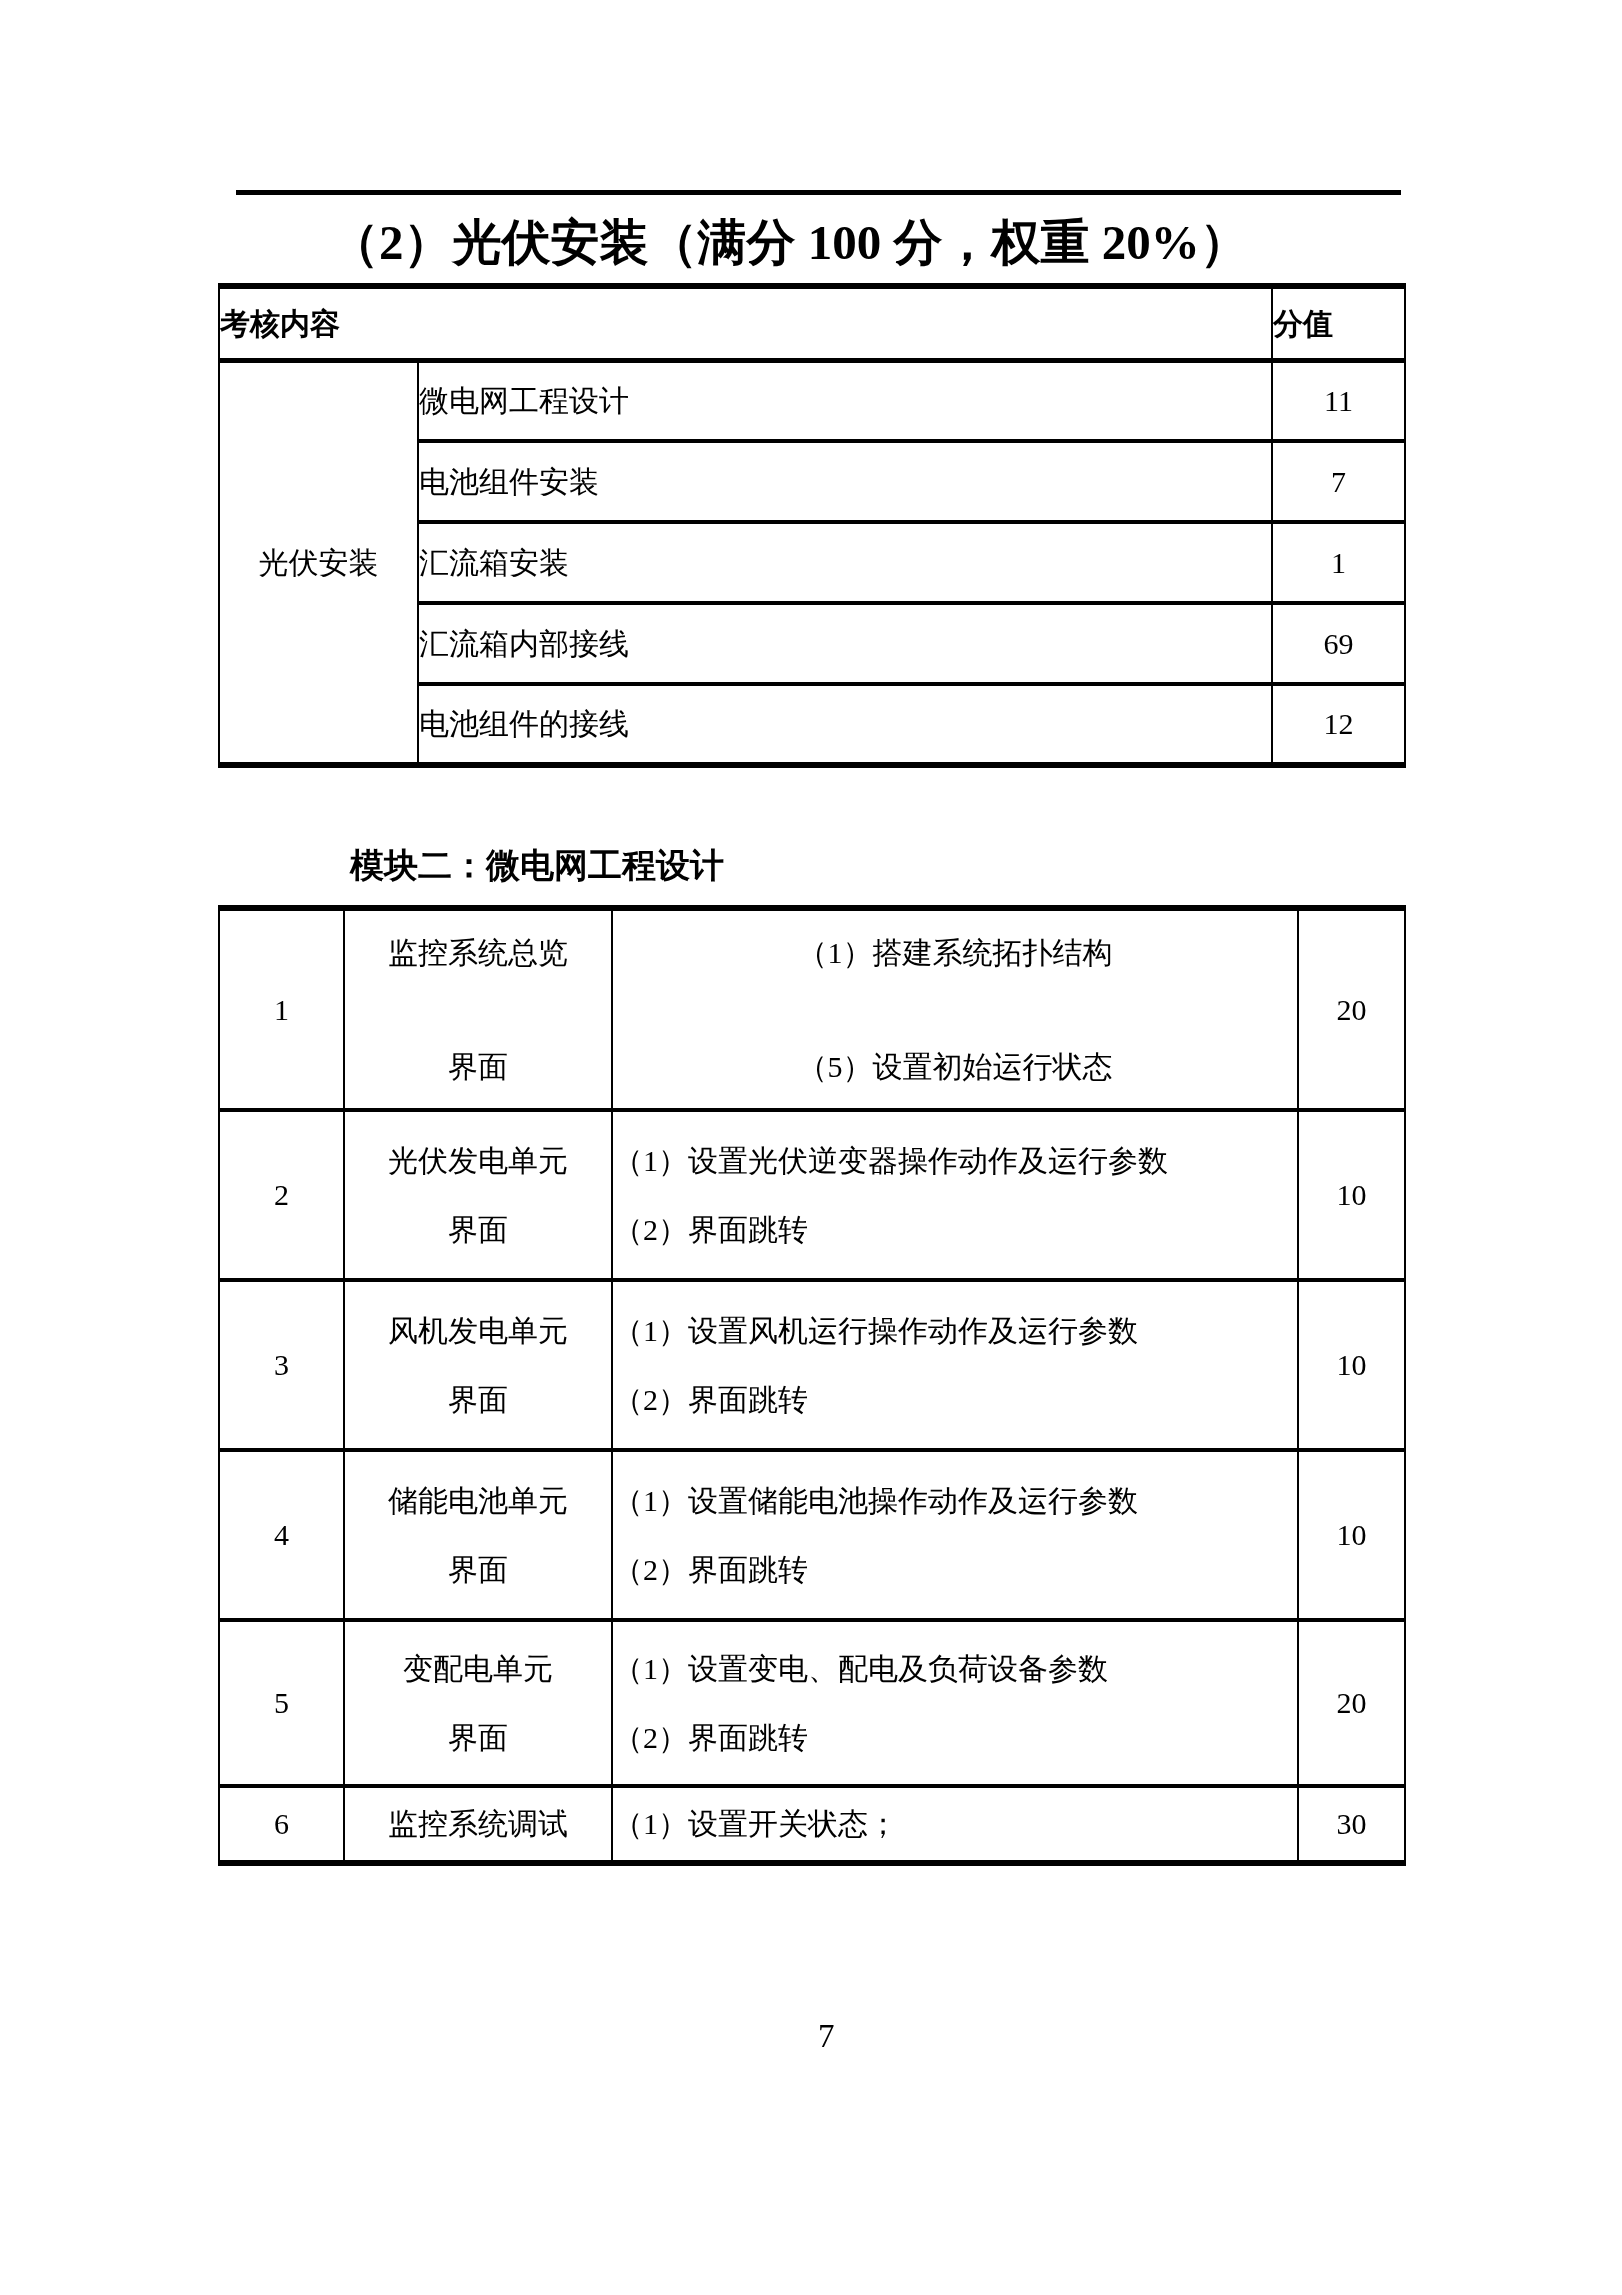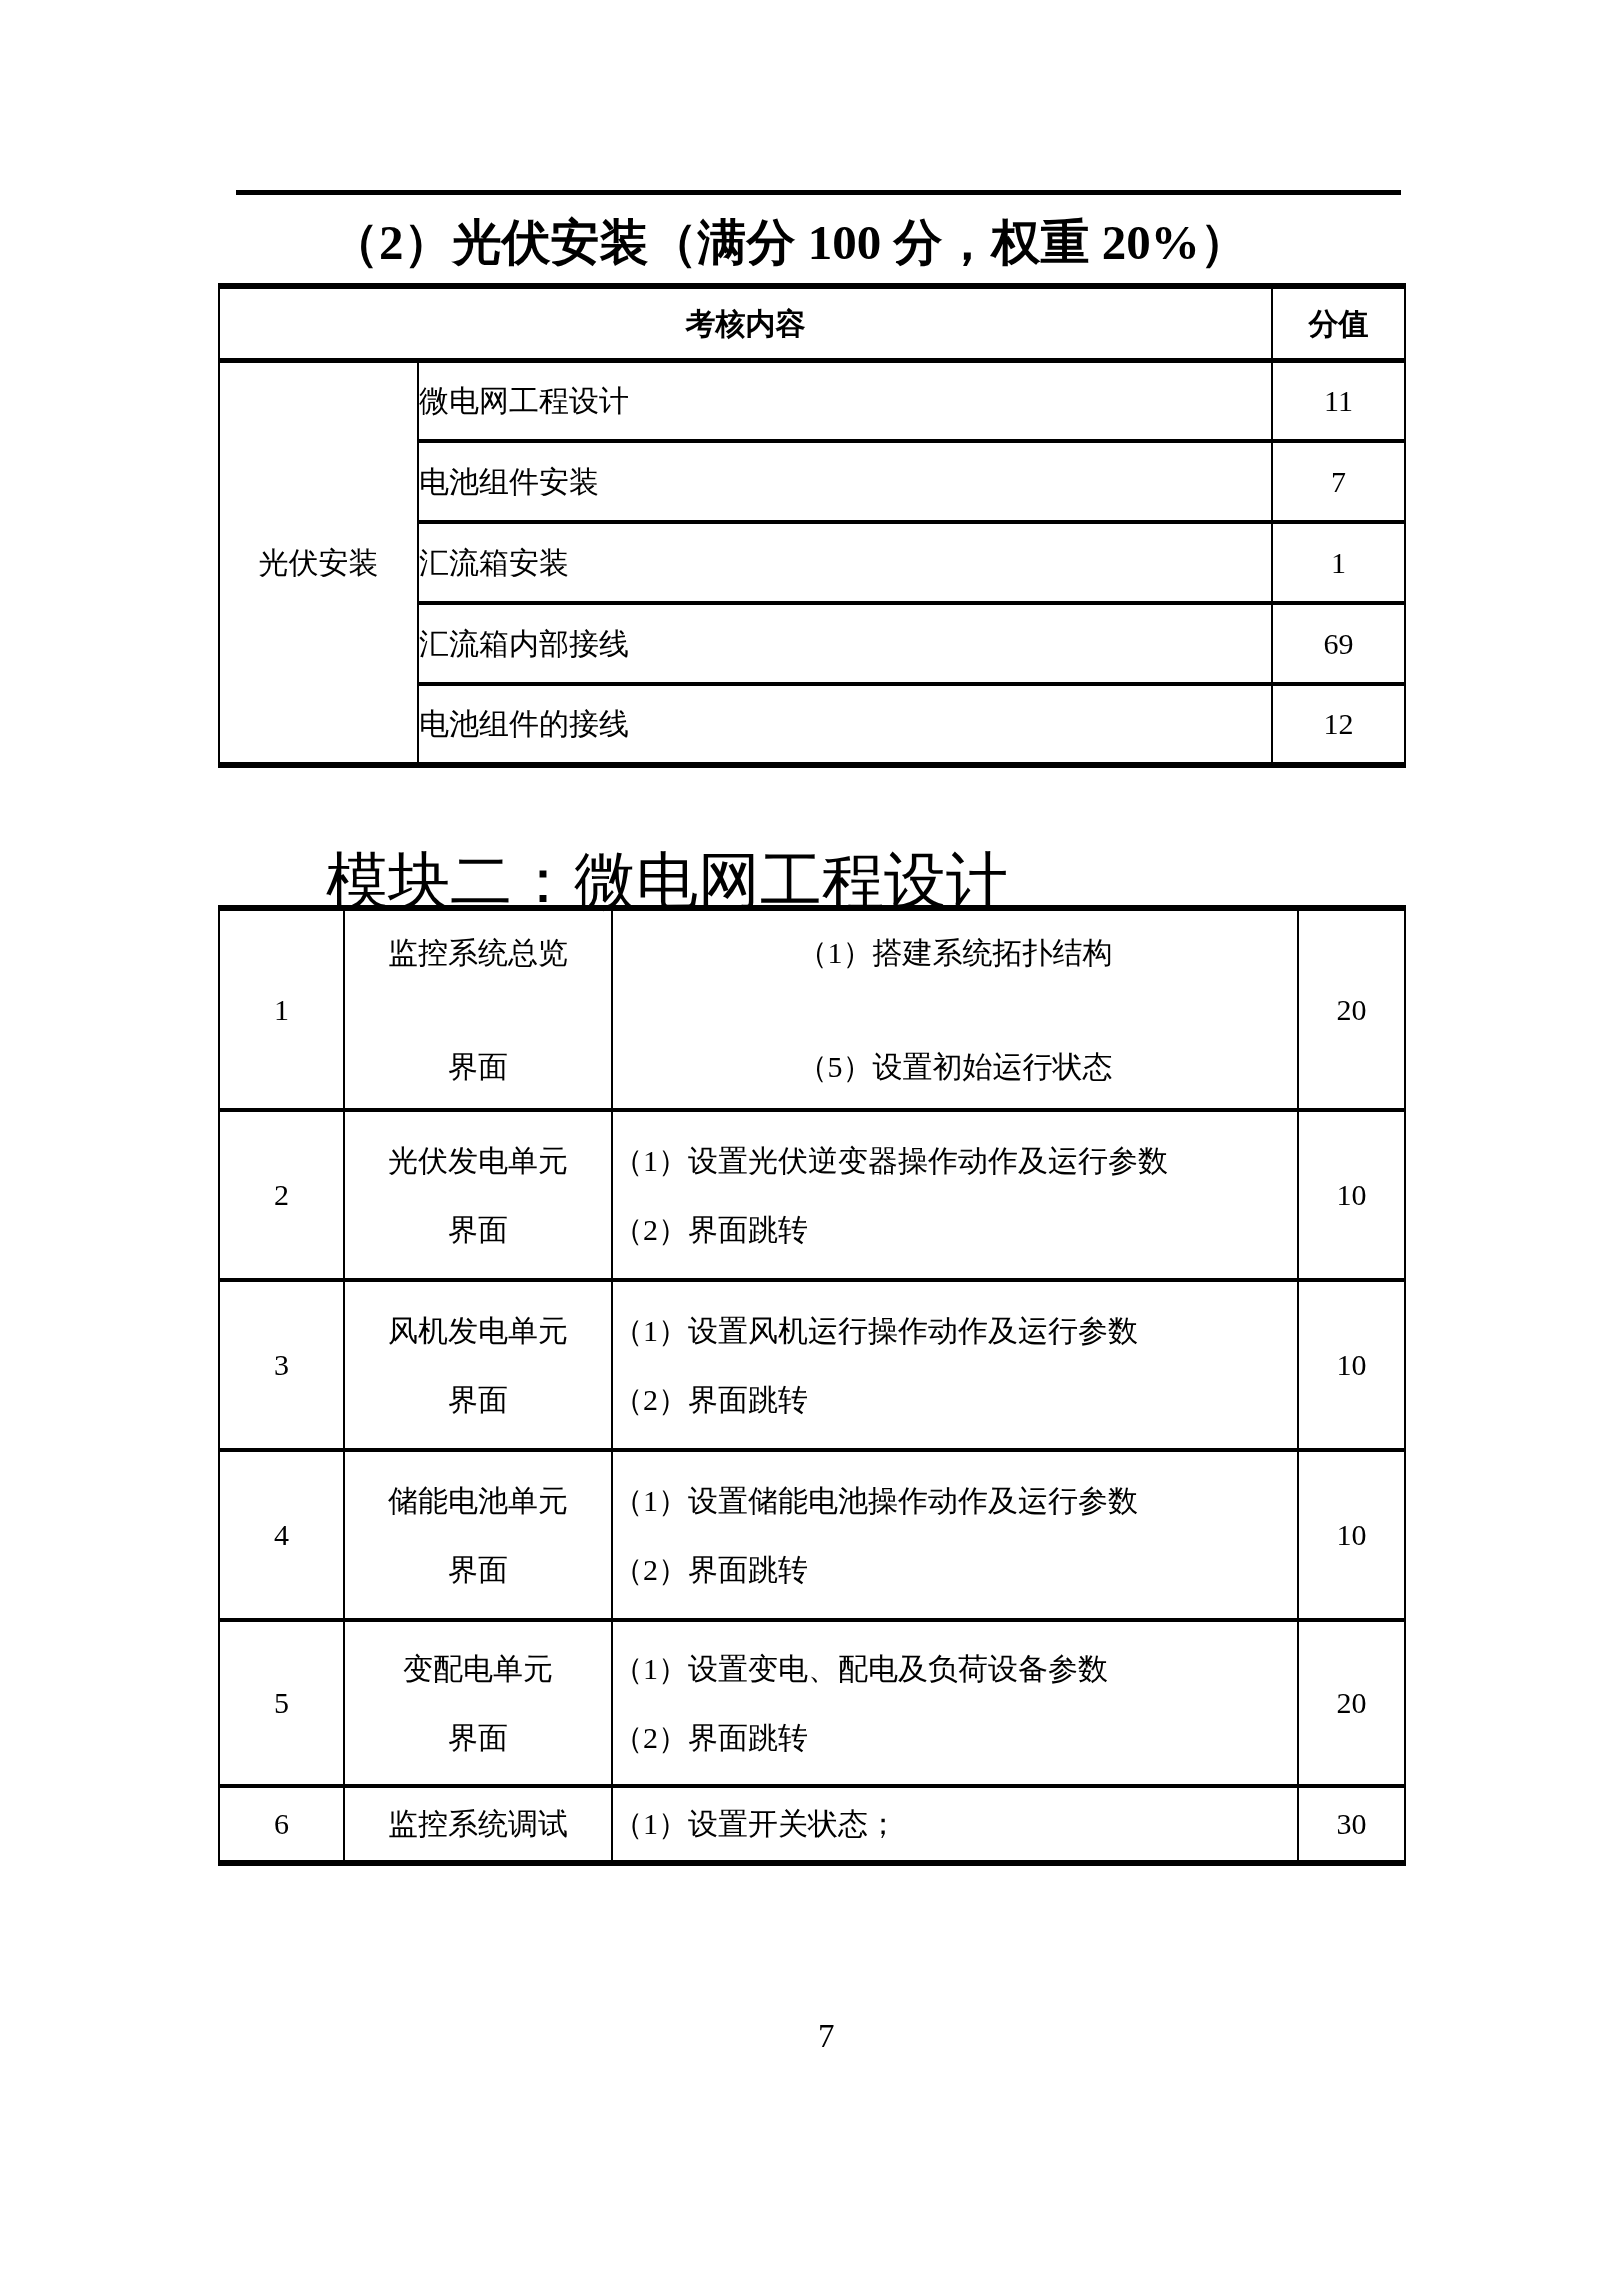--- a/index.html
+++ b/index.html
@@ -28,24 +28,24 @@
     position: absolute;
     left: 330px;
     top: 215px;
     font-size: 49px;
     font-weight: bold;
     line-height: 1.15;
     white-space: nowrap;
   }
   .section-heading {
     position: absolute;
-    left: 326px;
+    left: 350px;
     top: 847px;
-    font-size: 62px;
-    font-weight: normal;
+    font-size: 34px;
+    font-weight: bold;
     line-height: 1.1;
     white-space: nowrap;
   }
   .tbl-wrap1 { position: absolute; left: 218px; top: 283px; }
   .tbl-wrap2 { position: absolute; left: 218px; top: 905px; }
   table.t {
     border-collapse: collapse;
     table-layout: fixed;
     width: 1186px;
     border-top: 6.1px solid #000;
@@ -57,21 +57,20 @@
     border: 2px solid #000;
     padding: 0;
     vertical-align: middle;
     font-size: 30px;
     line-height: 1.25;
     overflow: hidden;
   }
   table.t tr.hdr td {
     border-bottom-width: 5.1px;
     font-weight: bold;
-    text-align: center;
   }
   table.t tr.r > td { border-top-width: 4.1px; }
   .h144 { height: 74px; }
   .h159 { height: 81px; }
   .h190 { height: 97px; }
   .h395 { height: 202px; }
   .h332 { height: 170px; }
   .h324 { height: 166px; }
   .h150 { height: 77px; }
   td.center { text-align: center; }

